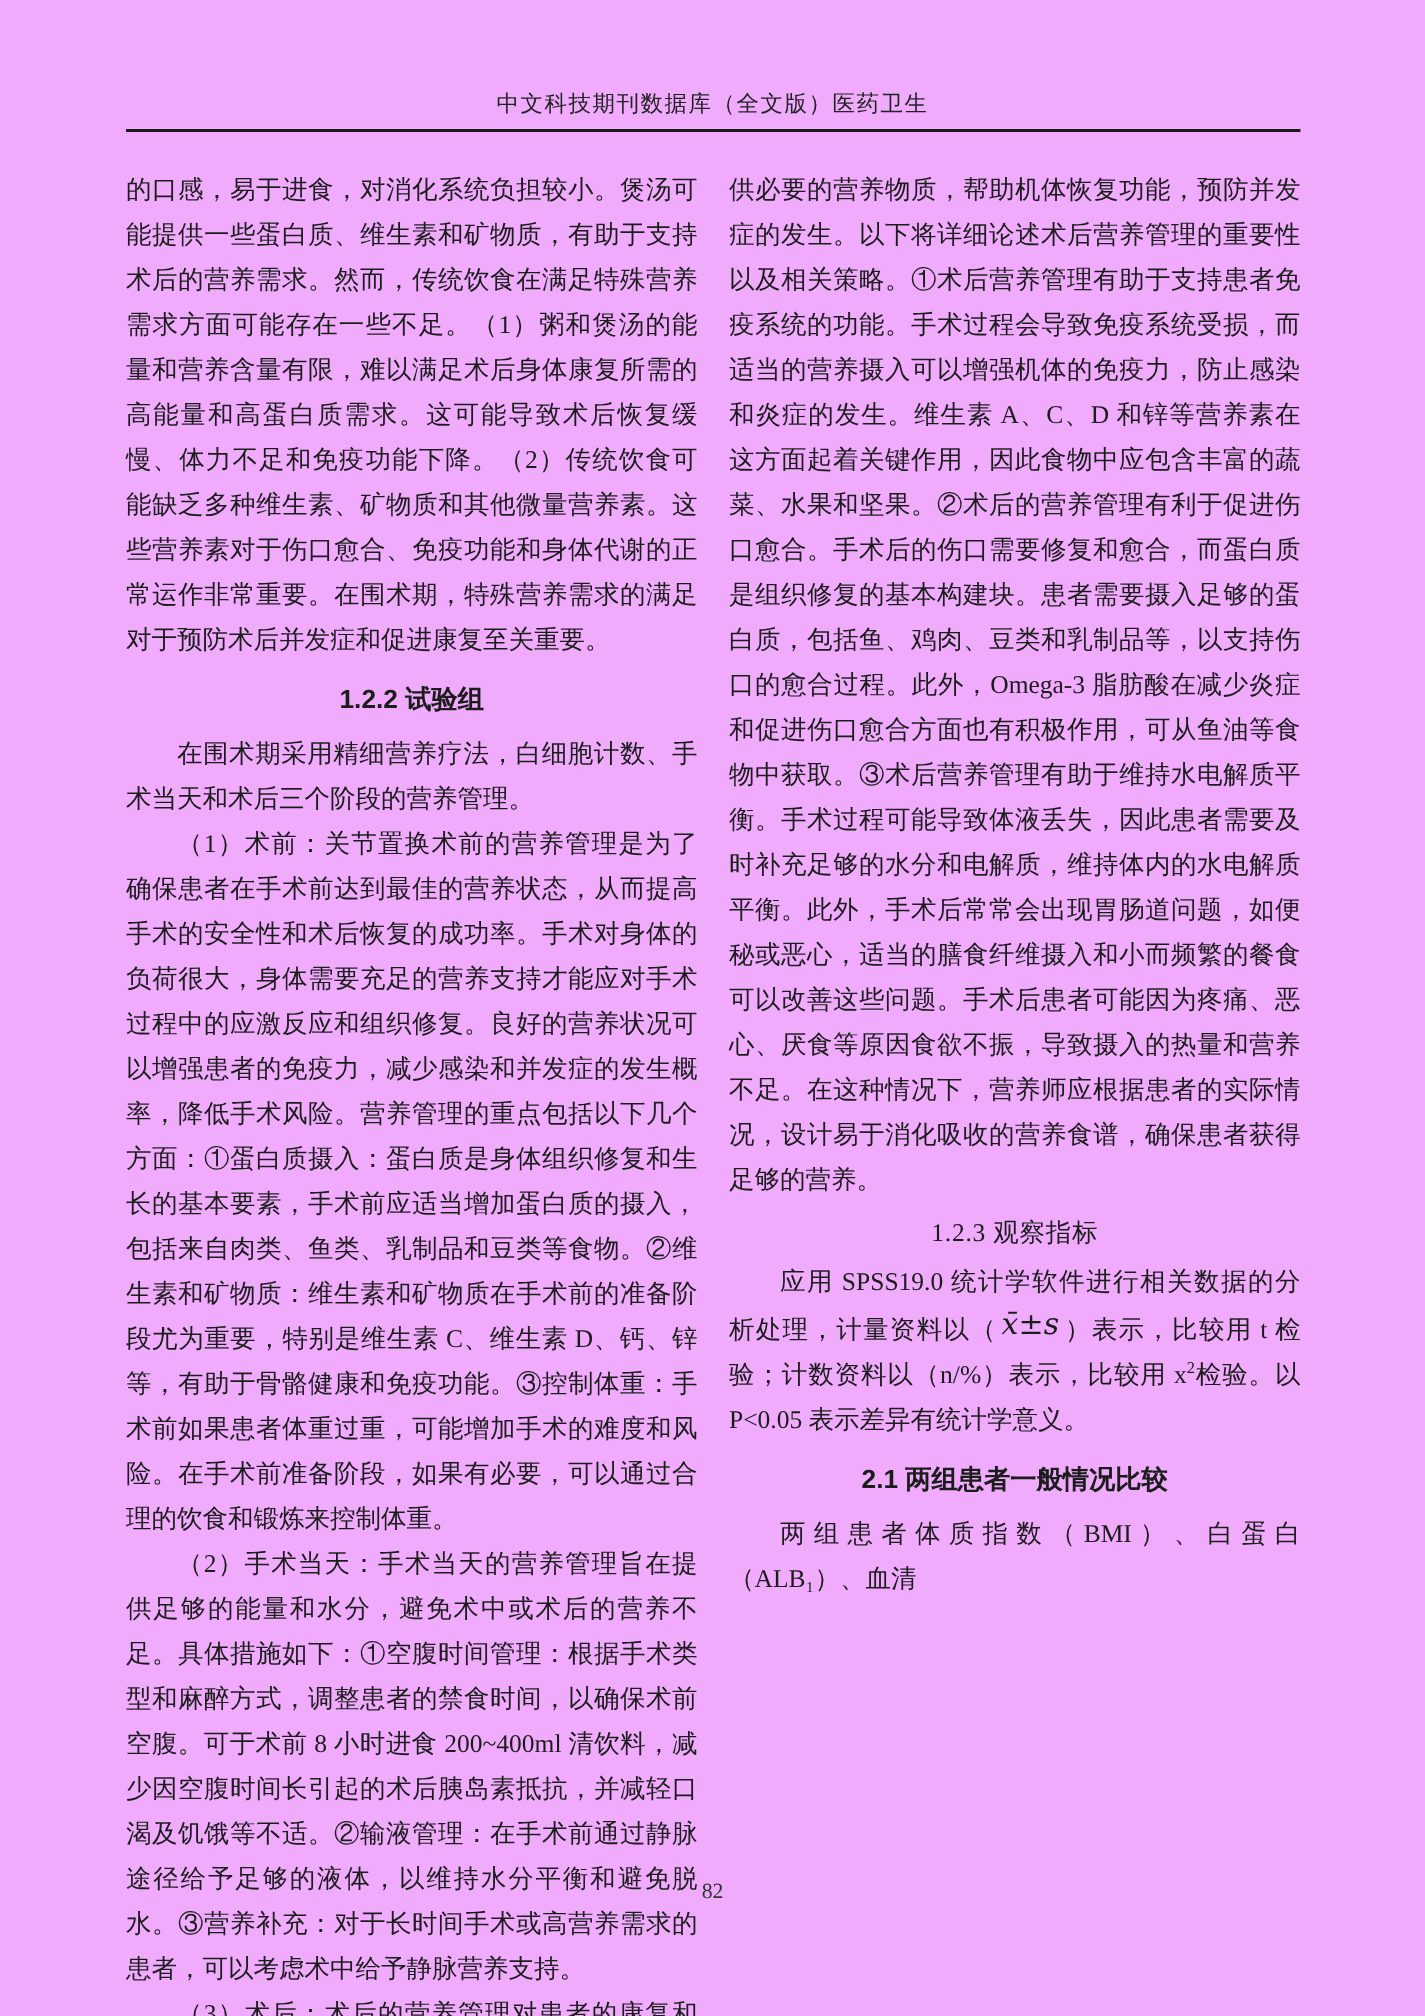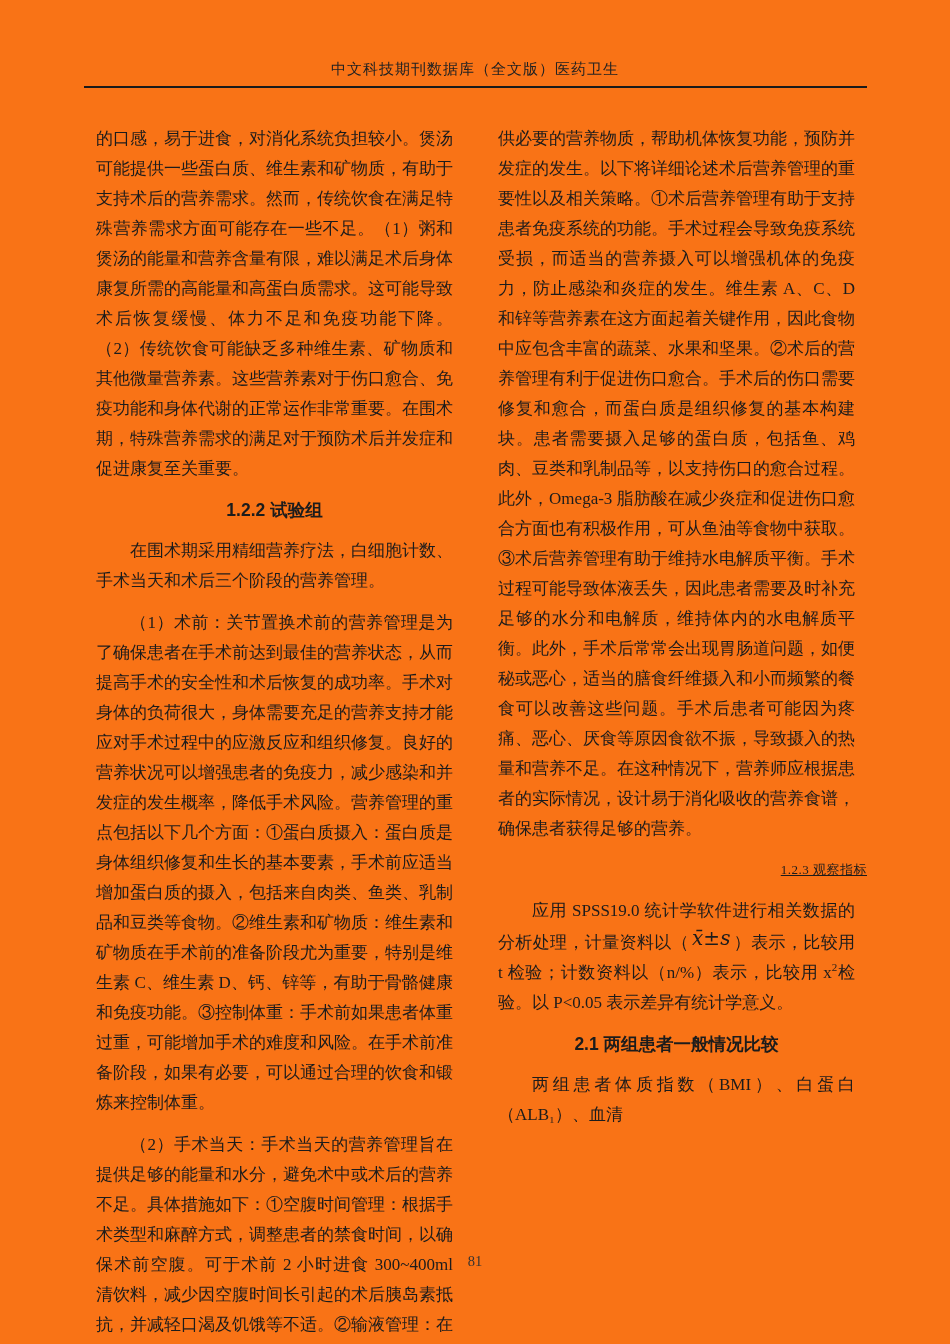--- a/index.html
+++ b/index.html
@@ -1,21 +1,21 @@
 <!DOCTYPE html>
 <html><head>
 <meta charset="utf-8">
 <style>
   html, body { margin: 0; padding: 0; background: #ffffff; }
   .page {
     position: relative;
     width: 950px;
     height: 1344px;
     margin: 0 auto;
-    background: #f97316;
+    background: #f0abfc;
     overflow: hidden;
     font-family: "Liberation Serif", "DejaVu Serif", serif;
     color: #1c1c1c;
   }
   .header { padding-top: 60px; }
   .header-text {
     text-align: center;
     font-size: 15px;
     letter-spacing: 1px;
     color: #222;
@@ -33,39 +33,38 @@
     padding: 24px 83px 0 84px;
     box-sizing: border-box;
   }
   .col {
     width: 381px;
     font-size: 17px;
     line-height: 30px;
     text-align: justify;
     text-justify: inter-ideograph;
   }
-  p.para { margin: 12px; }
+  p.para { margin: 0; }
   p.indent { text-indent: 2em; }
   .h-sans {
     font-family: "Liberation Sans", "DejaVu Sans", sans-serif;
     font-weight: bold;
     font-size: 17.5px;
     line-height: 28px;
     margin: 10px 0 8px 0;
     text-align: center;
   }
   .h-serif {
     font-family: "Liberation Serif", "DejaVu Serif", serif;
     font-weight: normal;
-    font-size: 13px;
+    font-size: 17px;
     line-height: 28px;
     margin: 6px 0 4px 0;
-    text-align: right;
+    text-align: center;
     letter-spacing: 0.5px;
-    text-decoration: underline;
   }
   .formula {
     font-style: italic;
     font-family: "DejaVu Serif", serif;
     position: relative;
     top: -3px;
     padding: 0 3px;
     font-size: 20px;
   }
   sup { font-size: 11px; line-height: 0; }
@@ -88,29 +87,29 @@
     <div class="header-rule"></div>
   </div>
 
   <div class="columns">
 
     <div class="col">
       <p class="para">的口感，易于进食，对消化系统负担较小。煲汤可能提供一些蛋白质、维生素和矿物质，有助于支持术后的营养需求。然而，传统饮食在满足特殊营养需求方面可能存在一些不足。（1）粥和煲汤的能量和营养含量有限，难以满足术后身体康复所需的高能量和高蛋白质需求。这可能导致术后恢复缓慢、体力不足和免疫功能下降。（2）传统饮食可能缺乏多种维生素、矿物质和其他微量营养素。这些营养素对于伤口愈合、免疫功能和身体代谢的正常运作非常重要。在围术期，特殊营养需求的满足对于预防术后并发症和促进康复至关重要。</p>
       <div class="h-sans">1.2.2 试验组</div>
       <p class="para indent">在围术期采用精细营养疗法，白细胞计数、手术当天和术后三个阶段的营养管理。</p>
       <p class="para indent">（1）术前：关节置换术前的营养管理是为了确保患者在手术前达到最佳的营养状态，从而提高手术的安全性和术后恢复的成功率。手术对身体的负荷很大，身体需要充足的营养支持才能应对手术过程中的应激反应和组织修复。良好的营养状况可以增强患者的免疫力，减少感染和并发症的发生概率，降低手术风险。营养管理的重点包括以下几个方面：①蛋白质摄入：蛋白质是身体组织修复和生长的基本要素，手术前应适当增加蛋白质的摄入，包括来自肉类、鱼类、乳制品和豆类等食物。②维生素和矿物质：维生素和矿物质在手术前的准备阶段尤为重要，特别是维生素 C、维生素 D、钙、锌等，有助于骨骼健康和免疫功能。③控制体重：手术前如果患者体重过重，可能增加手术的难度和风险。在手术前准备阶段，如果有必要，可以通过合理的饮食和锻炼来控制体重。</p>
-      <p class="para indent">（2）手术当天：手术当天的营养管理旨在提供足够的能量和水分，避免术中或术后的营养不足。具体措施如下：①空腹时间管理：根据手术类型和麻醉方式，调整患者的禁食时间，以确保术前空腹。可于术前 2 小时进食 300~400ml 清饮料，减少因空腹时间长引起的术后胰岛素抵抗，并减轻口渴及饥饿等不适。②输液管理：在手术前通过静脉途径给予足够的液体，以维持水分平衡和避免脱水。③营养补充：对于长时间手术或高营养需求的患者，可以考虑术中给予静脉营养支持。</p>
+      <p class="para indent">（2）手术当天：手术当天的营养管理旨在提供足够的能量和水分，避免术中或术后的营养不足。具体措施如下：①空腹时间管理：根据手术类型和麻醉方式，调整患者的禁食时间，以确保术前空腹。可于术前 8 小时进食 200~400ml 清饮料，减少因空腹时间长引起的术后胰岛素抵抗，并减轻口渴及饥饿等不适。②输液管理：在手术前通过静脉途径给予足够的液体，以维持水分平衡和避免脱水。③营养补充：对于长时间手术或高营养需求的患者，可以考虑术中给予静脉营养支持。</p>
       <p class="para indent">（3）术后：术后的营养管理对患者的康复和伤口愈合起着至关重要的作用。手术过程对身体造成了一定程度的创伤和应激反应，而合理的营养摄入能够提</p>
     </div>
 
     <div class="col">
       <p class="para">供必要的营养物质，帮助机体恢复功能，预防并发症的发生。以下将详细论述术后营养管理的重要性以及相关策略。①术后营养管理有助于支持患者免疫系统的功能。手术过程会导致免疫系统受损，而适当的营养摄入可以增强机体的免疫力，防止感染和炎症的发生。维生素 A、C、D 和锌等营养素在这方面起着关键作用，因此食物中应包含丰富的蔬菜、水果和坚果。②术后的营养管理有利于促进伤口愈合。手术后的伤口需要修复和愈合，而蛋白质是组织修复的基本构建块。患者需要摄入足够的蛋白质，包括鱼、鸡肉、豆类和乳制品等，以支持伤口的愈合过程。此外，Omega-3 脂肪酸在减少炎症和促进伤口愈合方面也有积极作用，可从鱼油等食物中获取。③术后营养管理有助于维持水电解质平衡。手术过程可能导致体液丢失，因此患者需要及时补充足够的水分和电解质，维持体内的水电解质平衡。此外，手术后常常会出现胃肠道问题，如便秘或恶心，适当的膳食纤维摄入和小而频繁的餐食可以改善这些问题。手术后患者可能因为疼痛、恶心、厌食等原因食欲不振，导致摄入的热量和营养不足。在这种情况下，营养师应根据患者的实际情况，设计易于消化吸收的营养食谱，确保患者获得足够的营养。</p>
       <div class="h-serif">1.2.3 观察指标</div>
       <p class="para indent"><span>应用 SPSS19.0 统计学软件进行相关数据的分析处理，计量资料以（</span><span class="formula">x̄±s</span><span>）表示，比较用 t 检验；计数资料以（n/%）表示，比较用 x</span><sup>2</sup><span>检验。以 P&lt;0.05 表示差异有统计学意义。</span></p>
       <div class="h-sans">2.1 两组患者一般情况比较</div>
       <p class="para indent">两组患者体质指数（BMI）、白蛋白（ALB₁）、血清</p>
     </div>
 
   </div>
 
-  <div class="footer">81</div>
+  <div class="footer">82</div>
 
 </div>
 
 </body></html>

